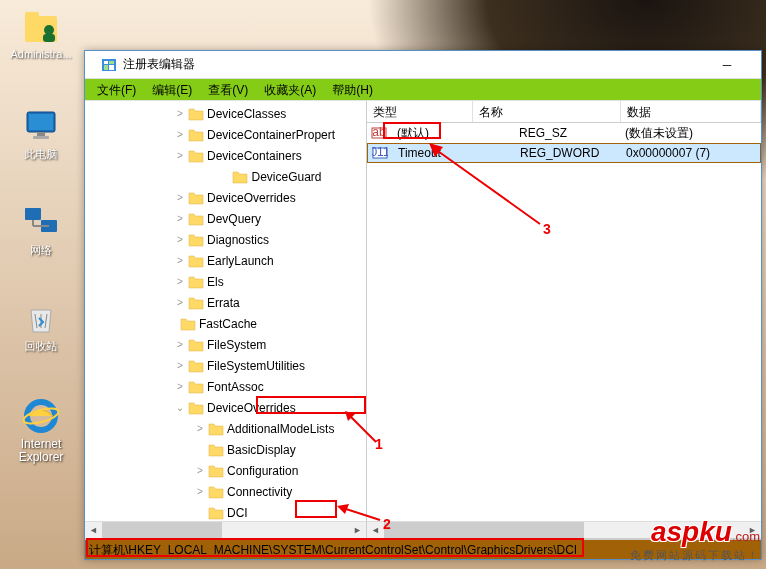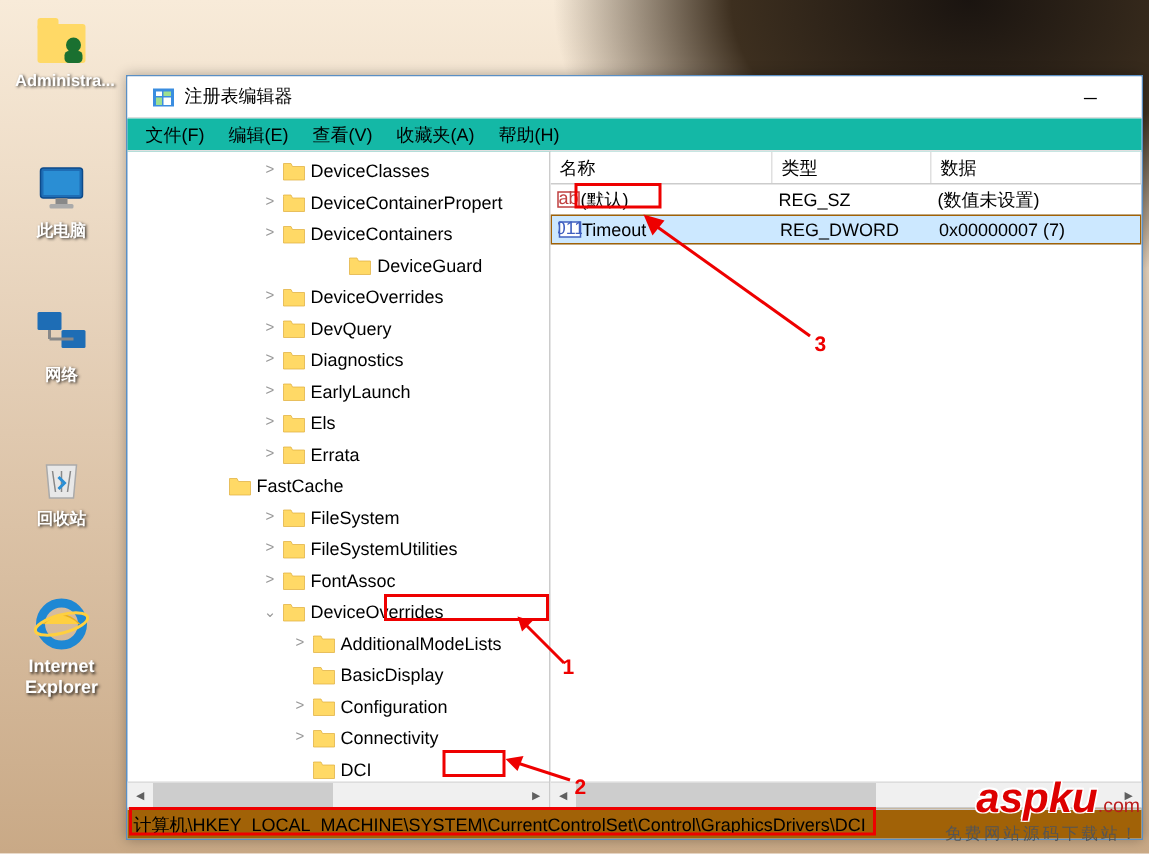--- a/index.html
+++ b/index.html
@@ -2,56 +2,56 @@
 <html><head>
 <meta charset="utf-8">
 <style>
 * { margin: 0; padding: 0; box-sizing: border-box; font-family: "Microsoft YaHei", sans-serif; font-size: 12px; }
 body { width: 766px; height: 569px; background: linear-gradient(135deg, #f5e8d8 0%, #e8d4c0 50%, #d4b89c 100%); position: relative; overflow: hidden; }
 .desktop-bg { position: absolute; width: 100%; height: 100%; background: linear-gradient(to bottom, #f8ebd9 0%, #e5d0b8 40%, #c9a986 100%); }
 .desktop-hair { position: absolute; top: 0; right: 0; width: 400px; height: 200px; background: radial-gradient(ellipse at 70% 0%, #1a1410 0%, #3d2f1f 40%, transparent 70%); }
 
 .desktop-icon { position: absolute; width: 62px; text-align: center; }
 .desktop-icon .icon-img { width: 40px; height: 40px; margin: 0 auto 2px; }
-.desktop-icon .icon-label { color: #fff; text-shadow: 1px 1px 2px rgba(0,0,0,0.8); font-size: 11px; line-height: 13px; font-weight: bold; }
+.desktop-icon .icon-label { color: #fff; text-shadow: 1px 1px 2px rgba(0,0,0,0.8); font-size: 11px; line-height: 13px; }
 
 .icon-admin { top: 6px; left: 10px; }
 .icon-pc { top: 106px; left: 10px; text-align: center; }
 .icon-net { top: 202px; left: 10px; }
 .icon-recycle { top: 298px; left: 10px; }
 .icon-ie { top: 396px; left: 10px; }
 
 .regedit-window { position: absolute; top: 50px; left: 84px; width: 678px; height: 510px; background: #fff; border: 1px solid #5a8fc4; box-shadow: 0 0 8px rgba(0,0,0,0.3); }
 .titlebar { height: 28px; background: #fff; display: flex; align-items: center; padding: 0 16px; border-bottom: 1px solid #ddd; }
 .titlebar-icon { width: 16px; height: 16px; margin-right: 6px; }
 .titlebar-text { flex: 1; font-size: 12px; }
 .titlebar-btns { display: flex; gap: 0; }
 .titlebar-btn { width: 36px; height: 22px; display: flex; align-items: center; justify-content: center; cursor: pointer; }
 
-.menubar { height: 22px; background: #14b8a6; display: flex; padding: 0 4px; border-bottom: 1px solid #e0e0e0; }
+.menubar { height: 22px; background: #84cc16; display: flex; padding: 0 4px; border-bottom: 1px solid #e0e0e0; }
 .menu-item { padding: 3px 8px; cursor: pointer; font-size: 12px; }
 
 .main-area { height: 438px; display: flex; border-bottom: 1px solid #ccc; }
 .tree-panel { width: 282px; border-right: 1px solid #ccc; overflow: hidden; position: relative; }
 .tree-content { padding: 2px 0; height: 420px; overflow: hidden; position: relative; }
 .tree-item { display: flex; align-items: center; height: 21px; white-space: nowrap; padding-left: 0; }
 .tree-expander { width: 14px; text-align: center; color: #999; cursor: pointer; font-size: 10px; }
 .tree-folder { width: 16px; height: 14px; margin: 0 3px 0 1px; flex-shrink: 0; }
 .tree-label { cursor: pointer; }
 
 .list-panel { flex: 1; position: relative; overflow: hidden; }
 .list-header { height: 22px; display: flex; border-bottom: 1px solid #ccc; background: #fff; }
 .list-header-col { padding: 3px 6px; border-right: 1px solid #e0e0e0; }
 .col-name { width: 148px; }
 .col-type { width: 106px; }
 .col-data { flex: 1; }
 .list-row { height: 20px; display: flex; align-items: center; }
 .list-row.selected { background: #cce8ff; border: 1px solid #a16207; }
 .list-cell { padding: 0 4px; display: flex; align-items: center; }
-.value-icon { width: 16px; height: 16px; margin-right: 0; flex-shrink: 0; }
+.value-icon { width: 16px; height: 16px; margin-right: 10px; flex-shrink: 0; }
 
 .scrollbar-h { position: absolute; bottom: 0; left: 0; right: 0; height: 17px; background: #f0f0f0; border-top: 1px solid #ddd; display: flex; }
 .scrollbar-h .sb-btn { width: 17px; height: 16px; background: #f0f0f0; display: flex; align-items: center; justify-content: center; cursor: pointer; color: #606060; font-size: 9px; }
 .scrollbar-h .sb-track { flex: 1; position: relative; }
 .scrollbar-h .sb-thumb { position: absolute; height: 16px; background: #cdcdcd; }
 
 .statusbar { height: 20px; border-top: 1px solid #ccc; background: #a16207; padding: 2px 4px; font-size: 12px; white-space: nowrap; overflow: hidden; position: relative; }
 
 .red-box { position: absolute; border: 2px solid #e00; pointer-events: none; }
 .red-arrow { position: absolute; pointer-events: none; }
@@ -217,21 +217,21 @@
               </svg></span>
             <span class="tree-label">Els</span>
           </div>
           <div class="tree-item" style="padding-left: 88px;">
             <span class="tree-expander">&gt;</span>
             <span class="tree-folder"><svg viewBox="0 0 16 14">
                 <path d="M1 3 L1 13 L15 13 L15 4 L7 4 L6 2 L1 2 Z" fill="#ffd966" stroke="#e0b040" stroke-width="0.5"></path>
               </svg></span>
             <span class="tree-label">Errata</span>
           </div>
-          <div class="tree-item" style="padding-left: 52px;">
+          <div class="tree-item" style="padding-left: 80px;">
             <span class="tree-expander"></span>
             <span class="tree-folder"><svg viewBox="0 0 16 14">
                 <path d="M1 3 L1 13 L15 13 L15 4 L7 4 L6 2 L1 2 Z" fill="#ffd966" stroke="#e0b040" stroke-width="0.5"></path>
               </svg></span>
             <span class="tree-label">FastCache</span>
           </div>
           <div class="tree-item" style="padding-left: 88px;">
             <span class="tree-expander">&gt;</span>
             <span class="tree-folder"><svg viewBox="0 0 16 14">
                 <path d="M1 3 L1 13 L15 13 L15 4 L7 4 L6 2 L1 2 Z" fill="#ffd966" stroke="#e0b040" stroke-width="0.5"></path>
@@ -299,22 +299,22 @@
         <div class="sb-btn">◄</div>
         <div class="sb-track">
             <div class="sb-thumb" style="left:0;width:120px"></div>
           </div>
         <div class="sb-btn">►</div>
       </div>
     </div>
 
     <div class="list-panel">
       <div class="list-header">
+        <div class="list-header-col col-type">类型</div>
         <div class="list-header-col col-name">名称</div>
-        <div class="list-header-col col-type">类型</div>
         <div class="list-header-col col-data">数据</div>
       </div>
       <div id="list-rows">
           <div class="list-row">
             <div class="list-cell col-name">
               <span class="value-icon"><svg viewBox="0 0 16 16">
                   <rect x="1" y="3" width="14" height="10" fill="#fff" stroke="#c04040"></rect>
                   <text x="8" y="11" font-size="8" text-anchor="middle" fill="#c04040">ab</text>
                 </svg></span>
               <span>(默认)</span>

